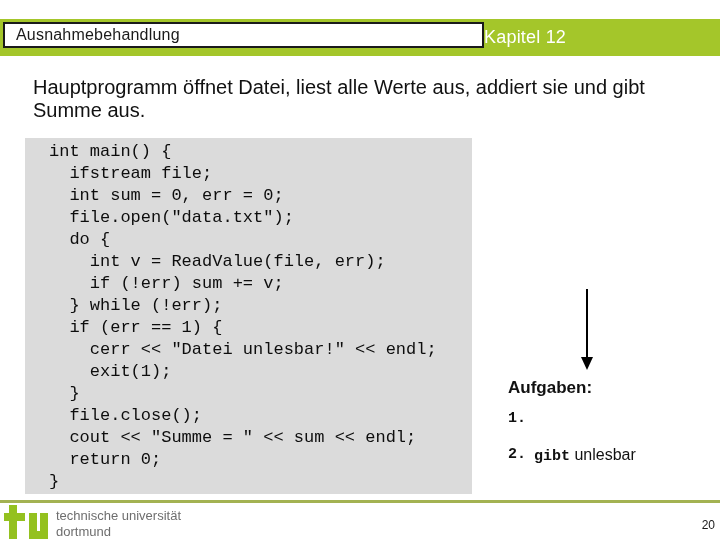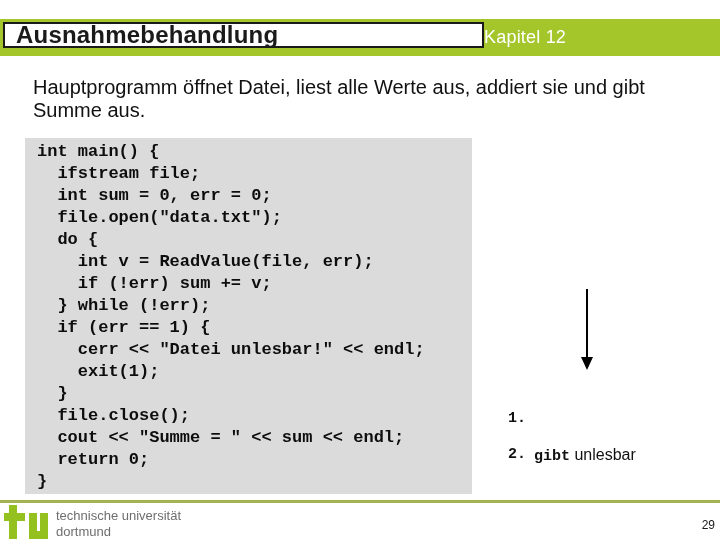--- a/index.html
+++ b/index.html
@@ -7,34 +7,34 @@
     position:relative;width:720px;height:540px;background:#ffffff;overflow:hidden;
     font-family:"Liberation Sans",sans-serif;color:#111;
   }
   
   .band{position:absolute;left:0;top:19px;width:720px;height:37px;background:var(--band-green,#a4c62a);}
   .title-box{
     position:absolute;left:3px;top:22px;width:466px;height:22px;
     background:#fff;border:2px solid #1a1a1a;
     display:flex;align-items:center;padding-left:11px;
   }
-  .title-box span{font-size:24px;font-weight:bold;color:#1a1a1a;letter-spacing:0.2px;}
+  .title-box span{font-size:16px;font-weight:normal;color:#1a1a1a;letter-spacing:0.2px;}
   .chapter{
     position:absolute;left:484px;top:19px;height:37px;display:flex;align-items:center;
     font-size:18px;font-weight:normal;color:#ffffff;letter-spacing:0.2px;text-align:right;
   }
   
   .intro1{position:absolute;left:33px;top:76px;width:680px;font-size:20px;}
   .intro2{position:absolute;left:33px;top:107px;width:680px;font-size:16px;}
   
   .code{
     position:absolute;left:25px;top:138px;width:447px;height:356px;margin:0;
     background:var(--code-bg,#dbdbdb);box-sizing:border-box;
-    padding:3px 0 0 12px;overflow:hidden;
-    font-family:"Liberation Mono",monospace;font-weight:bold;
+    padding:3px 0 0 24px;overflow:hidden;
+    font-family:"Liberation Mono",monospace;font-weight:normal;
     font-size:17px;line-height:22px;color:#0d0d0d;white-space:pre;
   }
   
   .ellipse{
     position:absolute;left:490px;top:230px;width:188px;height:50px;box-sizing:border-box;
     border:1px solid var(--ellipse-red,#993333);border-radius:50%;
     display:flex;align-items:center;justify-content:center;
     font-size:18px;font-weight:bold;color:#111;background:#fff;
   }
   .arrow{position:absolute;left:577px;top:289px;}
@@ -81,20 +81,21 @@
   cout &lt;&lt; "Summe = " &lt;&lt; sum &lt;&lt; endl;
   return 0;
 }</pre>
 
 
   <svg class="arrow" width="20" height="82" viewBox="0 0 20 82">
     <line x1="10" y1="0" x2="10" y2="70" stroke="#000" stroke-width="2"></line>
     <polygon points="4,68 16,68 10,81" fill="#000"></polygon>
   </svg>
 
+  <div class="tasks-heading">Aufgaben:</div>
   <div class="tasks">
 
   <div class="task">
       <span class="tnum mono">1.</span>
     </div>
       <div class="task">
       <span class="tnum mono">2.</span>
       <span class="tbody"><span class="mono">gibt</span> <span>unlesbar</span></span>
     </div>
     </div>
@@ -108,15 +109,15 @@
       <rect x="25" y="8" width="8" height="26"></rect>
       <rect x="25" y="26" width="19" height="8"></rect>
       <rect x="36" y="8" width="8" height="22"></rect>
     </g>
   </svg>
   <div class="uni">
     <div>technische universität</div>
     <div>dortmund</div>
   </div>
 
-  <div class="page-num">29</div>
+  <div class="page-num">20</div>
 
 </div>
 
 </body></html>

